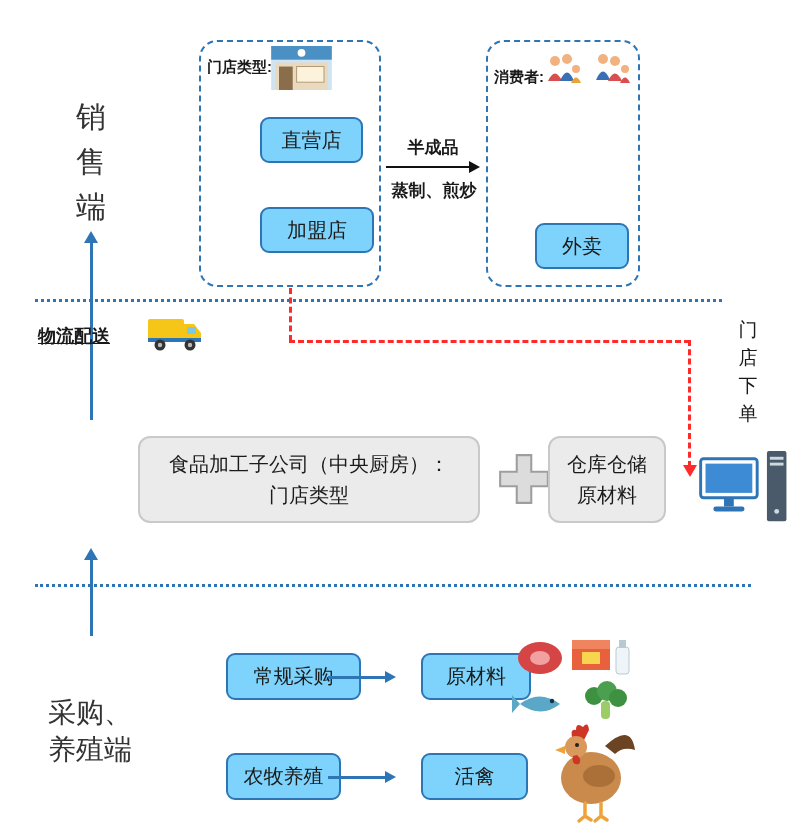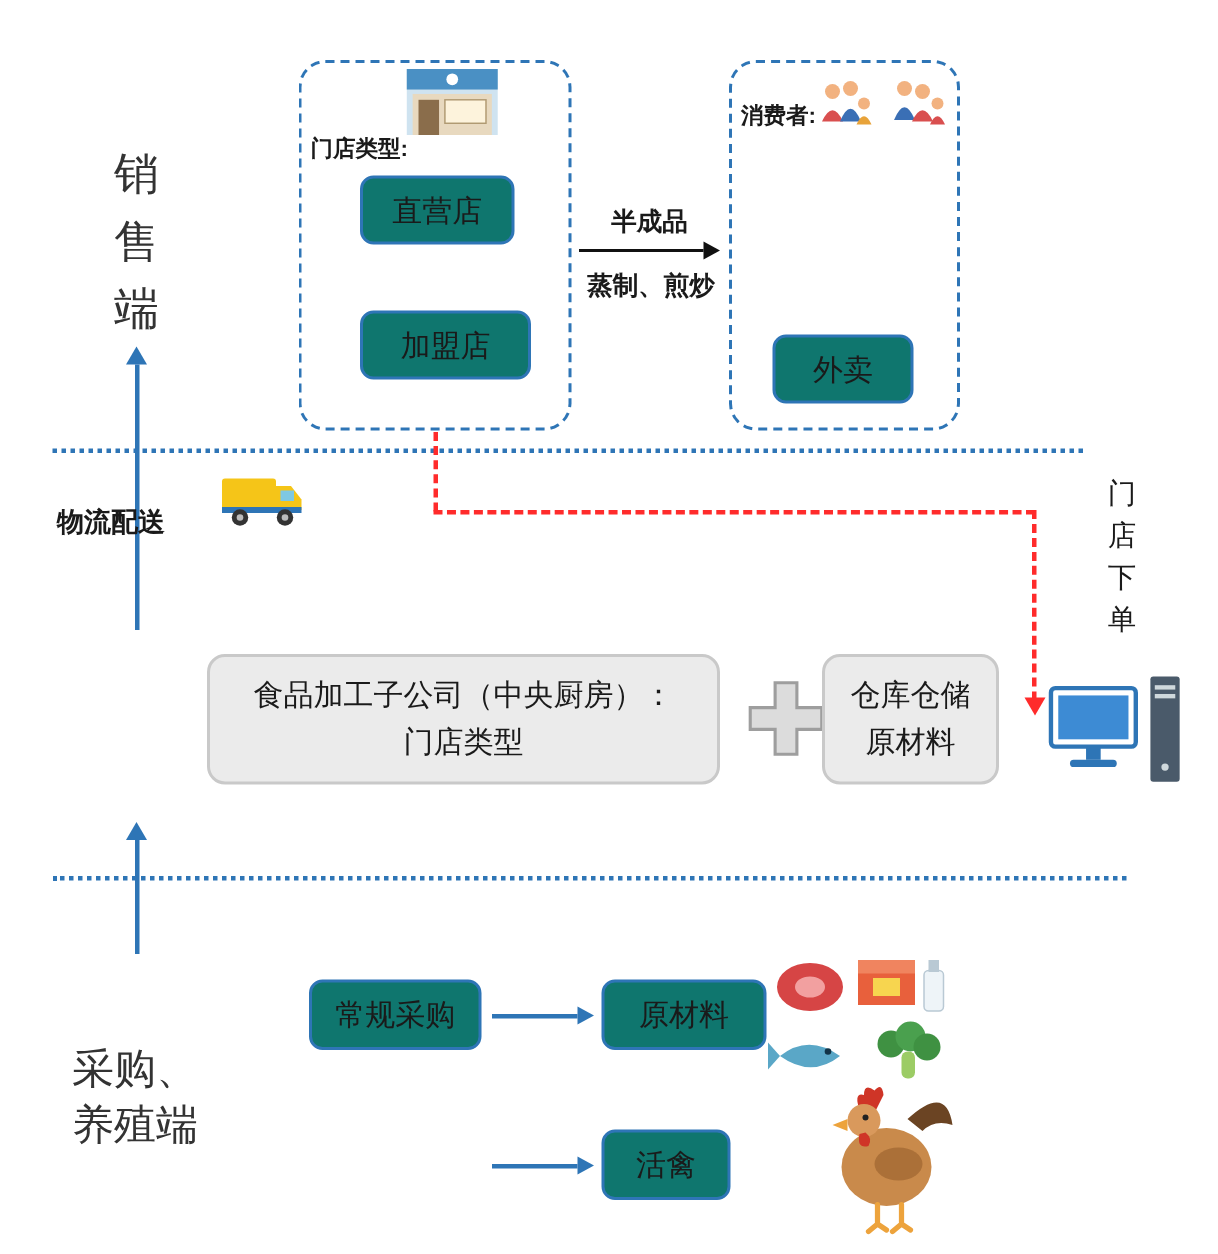--- a/index.html
+++ b/index.html
@@ -6,22 +6,22 @@
   * { margin:0; padding:0; box-sizing:border-box; }
   body { font-family:"Liberation Sans","DejaVu Sans",sans-serif; color:var(--ink); background:#fff; }
   .canvas { position:relative; width:812px; height:836px; background:#fff; overflow:hidden; }
 
   .stage { position:absolute; text-align:center; color:#333; font-weight:500; }
   .stage.one-char { font-size:30px; line-height:45px; }
   .stage.two-line { font-size:28px; line-height:37px; }
 
   .dash-box { position:absolute; border:2px dashed var(--blue); border-radius:18px; background:#fff; }
   .group-label { position:absolute; font-size:15px; font-weight:700; white-space:nowrap; }
-  .blue-box { position:absolute; border:2px solid var(--blue); border-radius:9px; background:#0f766e;
-              display:flex; align-items:center; justify-content:center; font-size:20px; }
+  .blue-box { position:absolute; border:2px solid var(--blue); border-radius:9px; background:#7dd3fc;
+              display:flex; align-items:center; justify-content:center; font-size:20px;margin-left:20px; }
   .gray-box { position:absolute; background:#EBEBEB; border:2px solid #C9C9C9; border-radius:12px;
               display:flex; flex-direction:column; align-items:center; justify-content:center;
               font-size:20px; line-height:1.55; text-align:center; }
 
   .proc-label { position:absolute; font-size:17px; font-weight:700; text-align:center; white-space:nowrap; }
   .bold-label { position:absolute; font-size:18px; font-weight:700; white-space:nowrap; }
 
   .h-arrow { position:absolute; display:flex; align-items:center; height:12px; }
   .h-arrow .shaft { flex:1; height:2px; background:#111; }
   .h-arrow .head  { width:0; height:0; border-top:6px solid transparent; border-bottom:6px solid transparent; border-left:11px solid #111; }
@@ -62,21 +62,21 @@
   <div class="v-arrow" style="left:84px;top:231px;height:189px;">
     <div class="head"></div>
     <div class="shaft"></div>
   </div>
   <div class="v-arrow" style="left:84px;top:548px;height:88px;">
     <div class="head"></div>
     <div class="shaft"></div>
   </div>
 
   <div class="dash-box" style="left:199px;top:40px;width:182px;height:247px;">
-    <div class="group-label" style="left:6px;top:16px;margin-top:32px;">门店类型:</div>
+    <div class="group-label" style="left:6px;top:16px;">门店类型:</div>
     <div class="icon" style="left:69px;top:4px;width:63px;height:44px;">
       <svg viewBox="0 0 62 45">
         <rect x="0" y="0" width="62" height="45" fill="#cfe3f0"></rect>
         <rect x="0" y="0" width="62" height="14" fill="#4a90c4"></rect>
         <circle cx="31" cy="7" r="4" fill="#ffffff"></circle>
         <rect x="4" y="17" width="54" height="28" fill="#e8d9bf"></rect>
         <rect x="8" y="21" width="14" height="24" fill="#8a6d4b"></rect>
         <rect x="26" y="21" width="28" height="16" fill="#fdf3dc"></rect>
         <rect x="26" y="21" width="28" height="16" fill="none" stroke="#b09a72"></rect>
       </svg>
@@ -109,21 +109,21 @@
         <circle cx="80" cy="21" r="4" fill="#f2b280"></circle>
           <path d="M75 35 q5 -11 10 0 z" fill="#d94f4f"></path>
       </svg>
     </div>
     <div class="blue-box" style="left:27px;top:181px;width:94px;height:46px;">外卖</div>
   </div>
 
   <div class="dotline" style="left:35px;top:299px;width:687px;"></div>
   <div class="dotline" style="left:35px;top:584px;width:716px;"></div>
 
-  <div class="bold-label" style="left:38px;top:336px;">物流配送</div>
+  <div class="bold-label" style="left:38px;top:324px;text-decoration:underline;">物流配送</div>
   <div class="icon" style="left:146px;top:310px;width:58px;height:45px;">
     <svg viewBox="0 0 58 45">
       <rect x="2" y="9" width="36" height="21" rx="2" fill="#F5C518"></rect>
       <path d="M38 14 h10 l7 9 v7 h-17 z" fill="#F5C518"></path>
       <rect x="41" y="17" width="9" height="7" fill="#7EC8E3"></rect>
       <rect x="2" y="28" width="53" height="4" fill="#2E75B6"></rect>
       <circle cx="14" cy="35" r="5.5" fill="#333"></circle>
         <circle cx="14" cy="35" r="2.2" fill="#bbb"></circle>
       <circle cx="44" cy="35" r="5.5" fill="#333"></circle>
         <circle cx="44" cy="35" r="2.2" fill="#bbb"></circle>
@@ -162,21 +162,21 @@
       <rect x="73" y="8" width="14" height="3" fill="#cfd8dc"></rect>
       <rect x="73" y="14" width="14" height="3" fill="#cfd8dc"></rect>
       <circle cx="80" cy="64" r="2.5" fill="#cfd8dc"></circle>
       <rect x="2" y="10" width="58" height="40" rx="3" fill="#ffffff" stroke="#2E75B6" stroke-width="3"></rect>
       <rect x="7" y="15" width="48" height="30" fill="#3D8BD4"></rect>
       <rect x="26" y="50" width="10" height="9" fill="#2E75B6"></rect>
       <rect x="15" y="59" width="32" height="5" rx="2.5" fill="#2E75B6"></rect>
     </svg>
   </div>
 
-  <div class="blue-box" style="left:206px;top:653px;width:115px;height:47px;">常规采购</div>
+  <div class="blue-box" style="left:206px;top:653px;width:135px;height:47px;">常规采购</div>
   <div class="h-arrow blue" style="left:328px;top:671px;width:68px;">
     <div class="shaft"></div>
     <div class="head"></div>
   </div>
   <div class="blue-box" style="left:401px;top:653px;width:110px;height:47px;">原材料</div>
   <div class="icon" style="left:512px;top:632px;width:133px;height:104px;">
     <svg viewBox="0 0 133 104">
       <ellipse cx="28" cy="26" rx="22" ry="16" fill="#d64545"></ellipse>
       <ellipse cx="28" cy="26" rx="10" ry="7" fill="#f2a0a0"></ellipse>
       <rect x="60" y="8" width="38" height="30" fill="#e8603c"></rect>
@@ -187,25 +187,26 @@
       <path d="M8 72 q19 -15 40 0 q-19 15 -40 0 z" fill="#5aa7c7"></path>
       <path d="M8 72 l-8 -9 v18 z" fill="#5aa7c7"></path>
       <circle cx="40" cy="69" r="2.2" fill="#123347"></circle>
       <circle cx="82" cy="64" r="9" fill="#3f9142"></circle>
       <circle cx="95" cy="59" r="10" fill="#4aa04e"></circle>
       <circle cx="106" cy="66" r="9" fill="#3f9142"></circle>
       <rect x="89" y="69" width="9" height="18" rx="4" fill="#9ccc65"></rect>
     </svg>
   </div>
 
+  <div class="blue-box" style="left:206px;top:753px;width:115px;height:47px;">农牧养殖</div>
   <div class="h-arrow blue" style="left:328px;top:771px;width:68px;">
     <div class="shaft"></div>
     <div class="head"></div>
   </div>
-  <div class="blue-box" style="left:401px;top:753px;width:86px;height:47px;">活禽</div>
+  <div class="blue-box" style="left:401px;top:753px;width:107px;height:47px;">活禽</div>
   <div class="icon" style="left:543px;top:720px;width:98px;height:105px;">
     <svg viewBox="0 0 98 105">
       <path d="M62 26 Q88 2 92 30 Q80 26 72 34 Z" fill="#6b4423"></path>
       <ellipse cx="48" cy="58" rx="30" ry="26" fill="#c98a4b"></ellipse>
       <path d="M30 20 Q26 8 33 10 Q33 2 40 7 Q45 1 46 10 L40 22 Z" fill="#cf3527"></path>
       <circle cx="33" cy="27" r="11" fill="#d9995c"></circle>
       <path d="M22 26 L12 30 L22 34 Z" fill="#eda33c"></path>
       <path d="M30 36 Q28 46 36 44 Q39 39 34 35 Z" fill="#cf3527"></path>
       <circle cx="34" cy="25" r="2" fill="#222"></circle>
       <ellipse cx="56" cy="56" rx="16" ry="11" fill="#ab7038"></ellipse>

